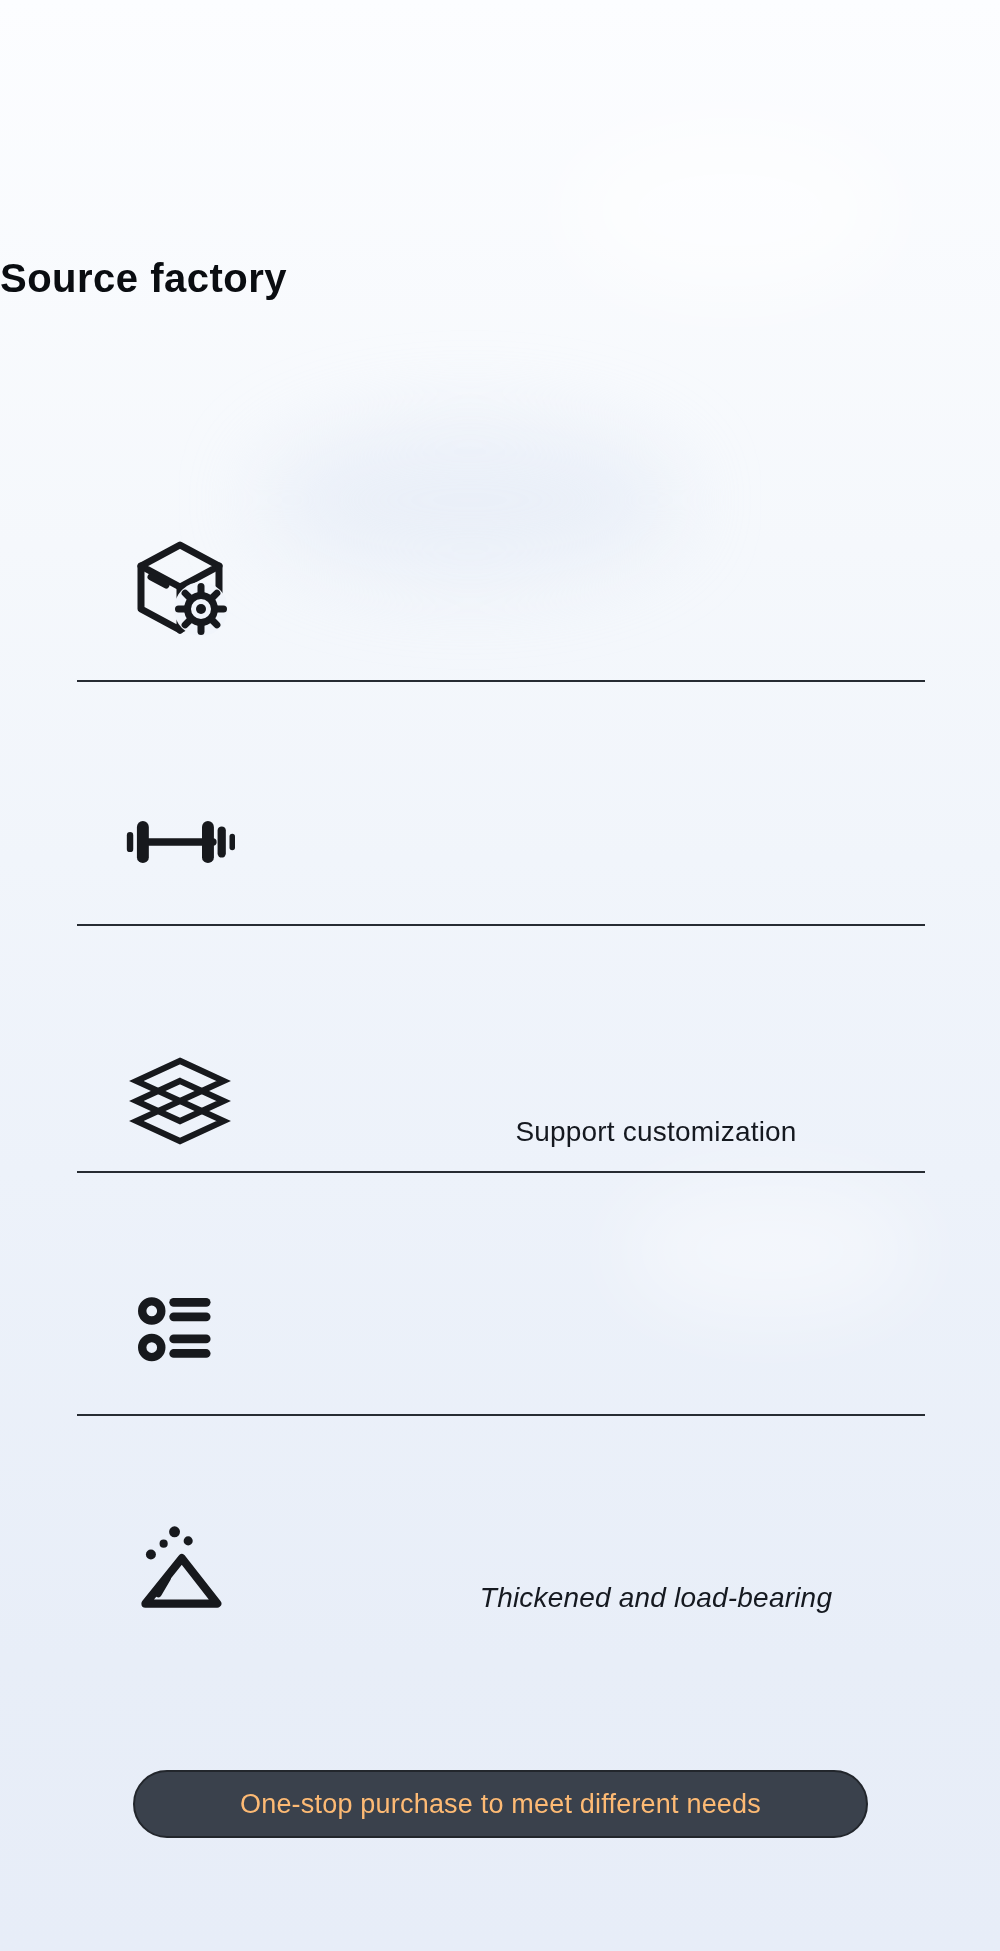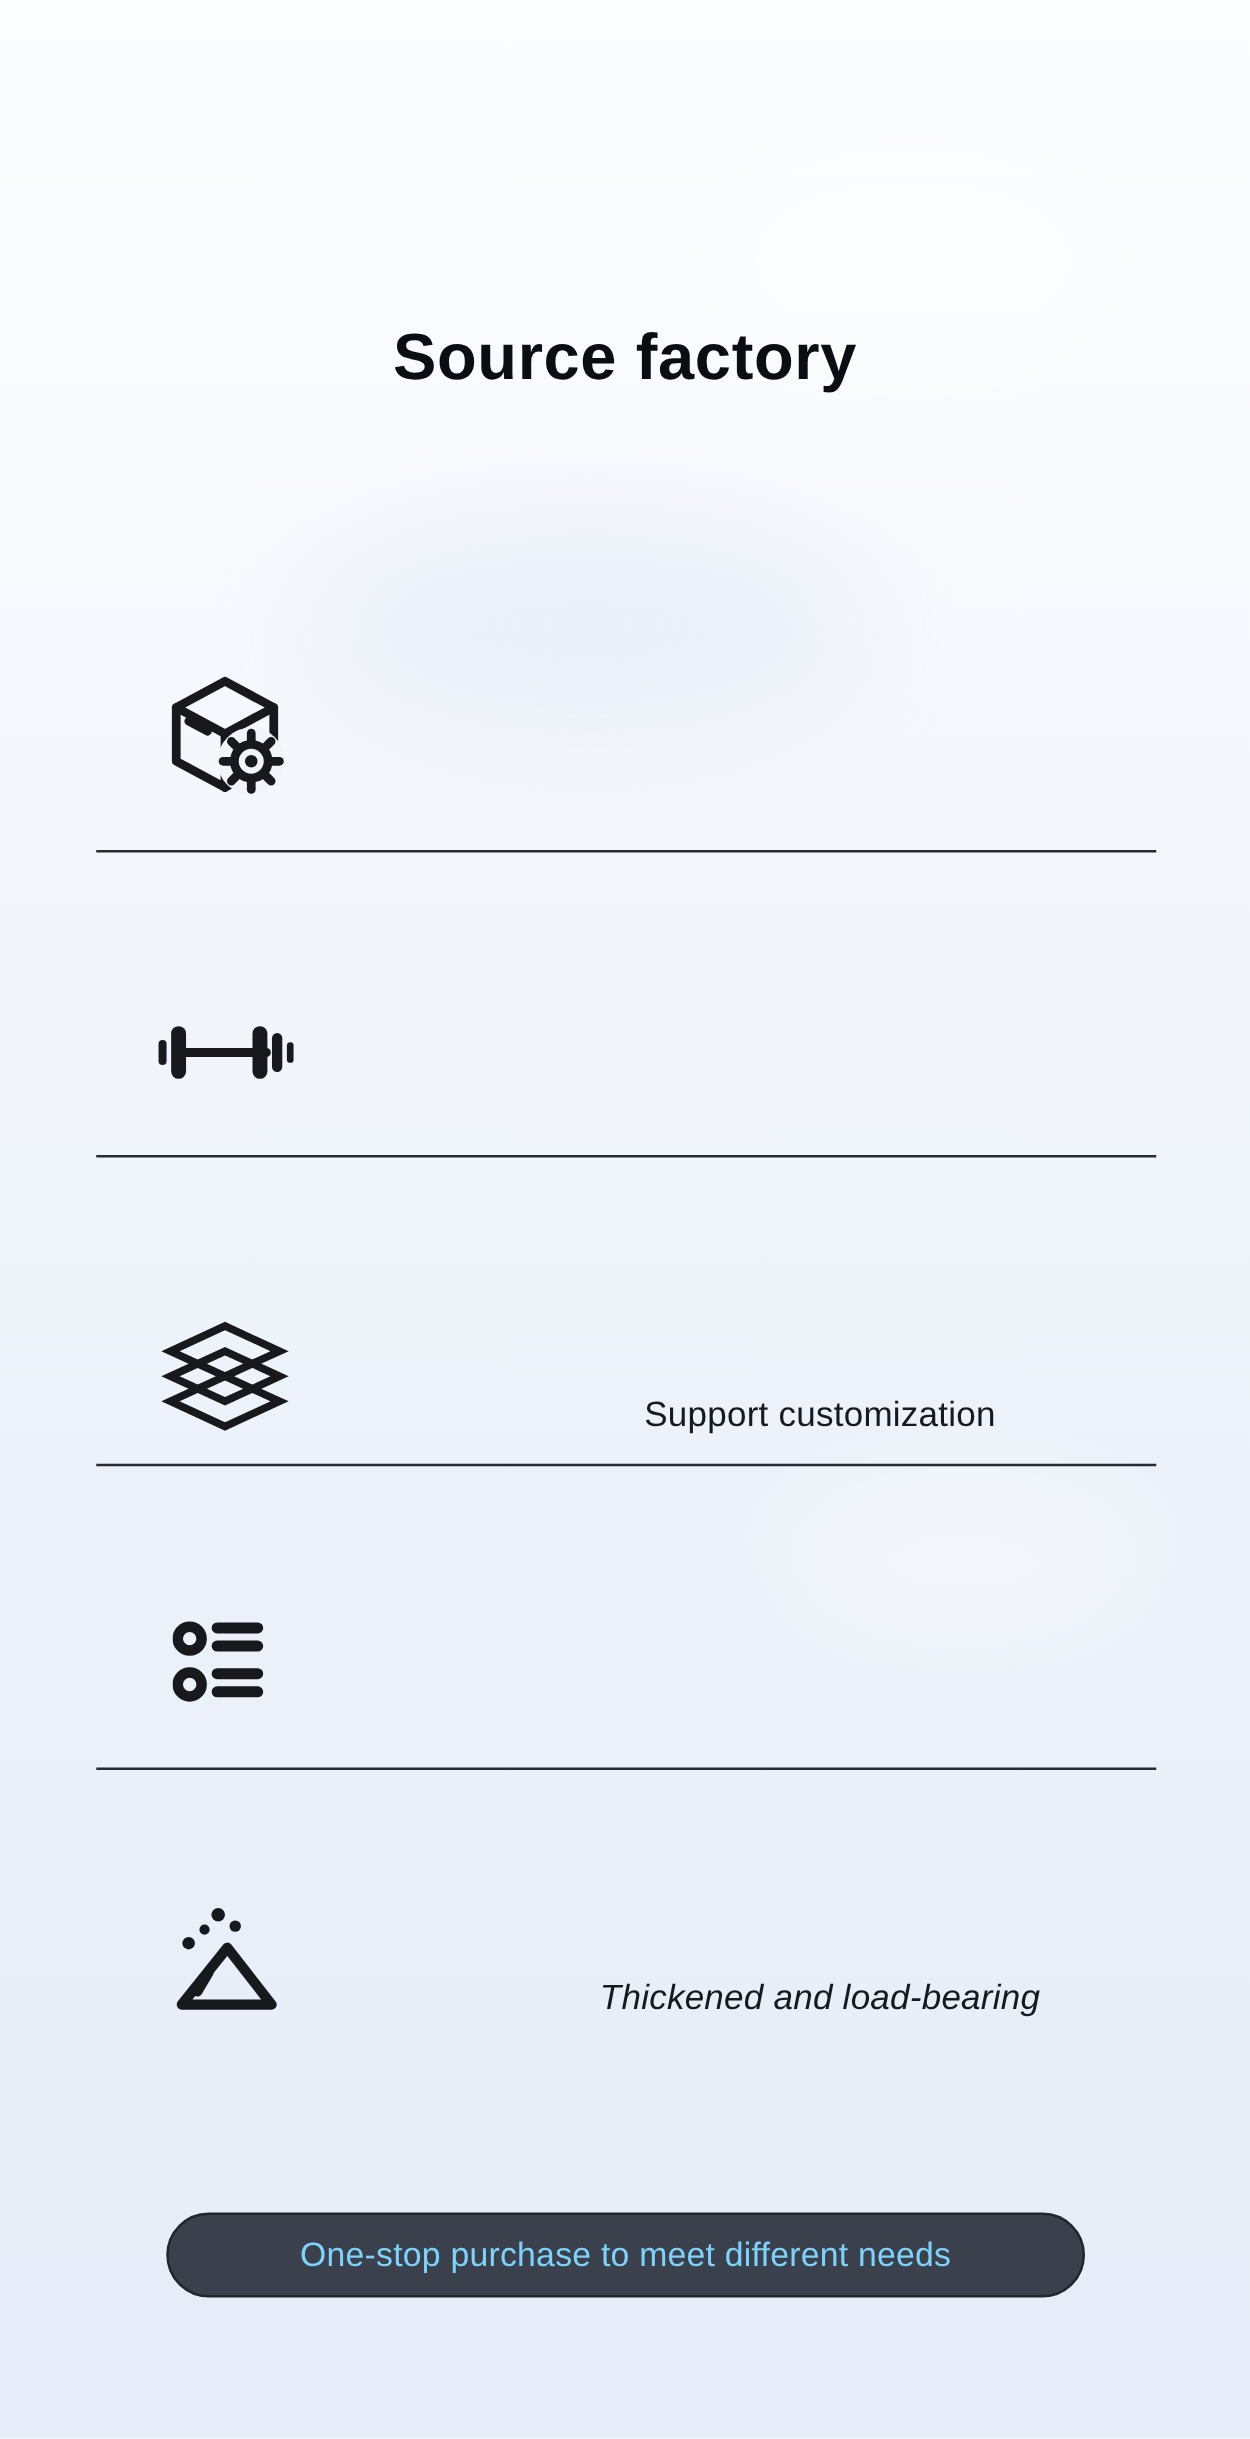--- a/index.html
+++ b/index.html
@@ -18,22 +18,22 @@
   
   .blob { position: absolute; border-radius: 50%; filter: blur(40px); pointer-events: none; }
   .blob.b1 { left: 560px; top: 120px; width: 340px; height: 180px; background: rgba(255,255,255,0.55); }
   .blob.b2 { left: 260px; top: 420px; width: 420px; height: 160px; background: rgba(223,232,246,0.5); }
   .blob.b3 { left: 620px; top: 1180px; width: 300px; height: 140px; background: rgba(255,255,255,0.4); }
 
   .page-title {
     position: absolute;
     left: 0; right: 0;
     top: 256px;
-    text-align: center;
-    font-size: 52px;
+    text-align: left;
+    font-size: 40px;
     font-weight: 700;
     letter-spacing: 0.5px;
     color: #0a0d11;
   }
   .page-subtitle {
     position: absolute;
     left: 0; right: 0;
     top: 350px;
     text-align: center;
     font-size: 21.5px;
@@ -73,21 +73,21 @@
     top: 1770px;
     width: 735px;
     height: 68px;
     background: #3a414c;
     border: 2px solid #22262c;
     border-radius: 35px;
     display: flex;
     align-items: center;
     justify-content: center;
     font-size: 27px;
-    color: #7dd3fc;
+    color: #fdba74;
     letter-spacing: 0.2px;
     cursor: pointer;
   }
 
   .ic { display: block; }
   .ic .st { fill: none; stroke: #17191d; stroke-width: 7; stroke-linecap: round; stroke-linejoin: round; }
   .ic .fl { fill: #17191d; }
 </style>
 </head>
 <body>

